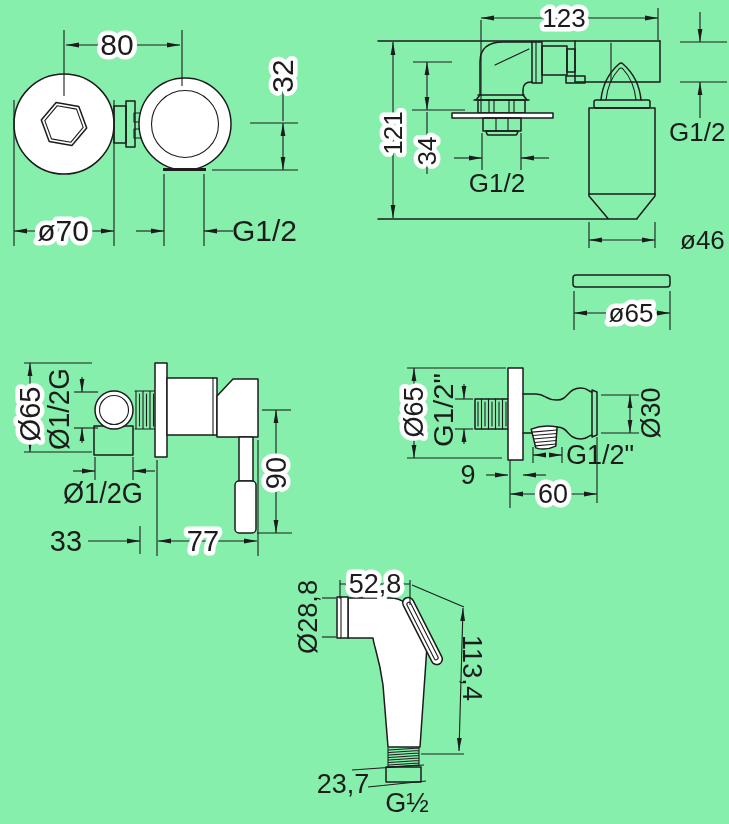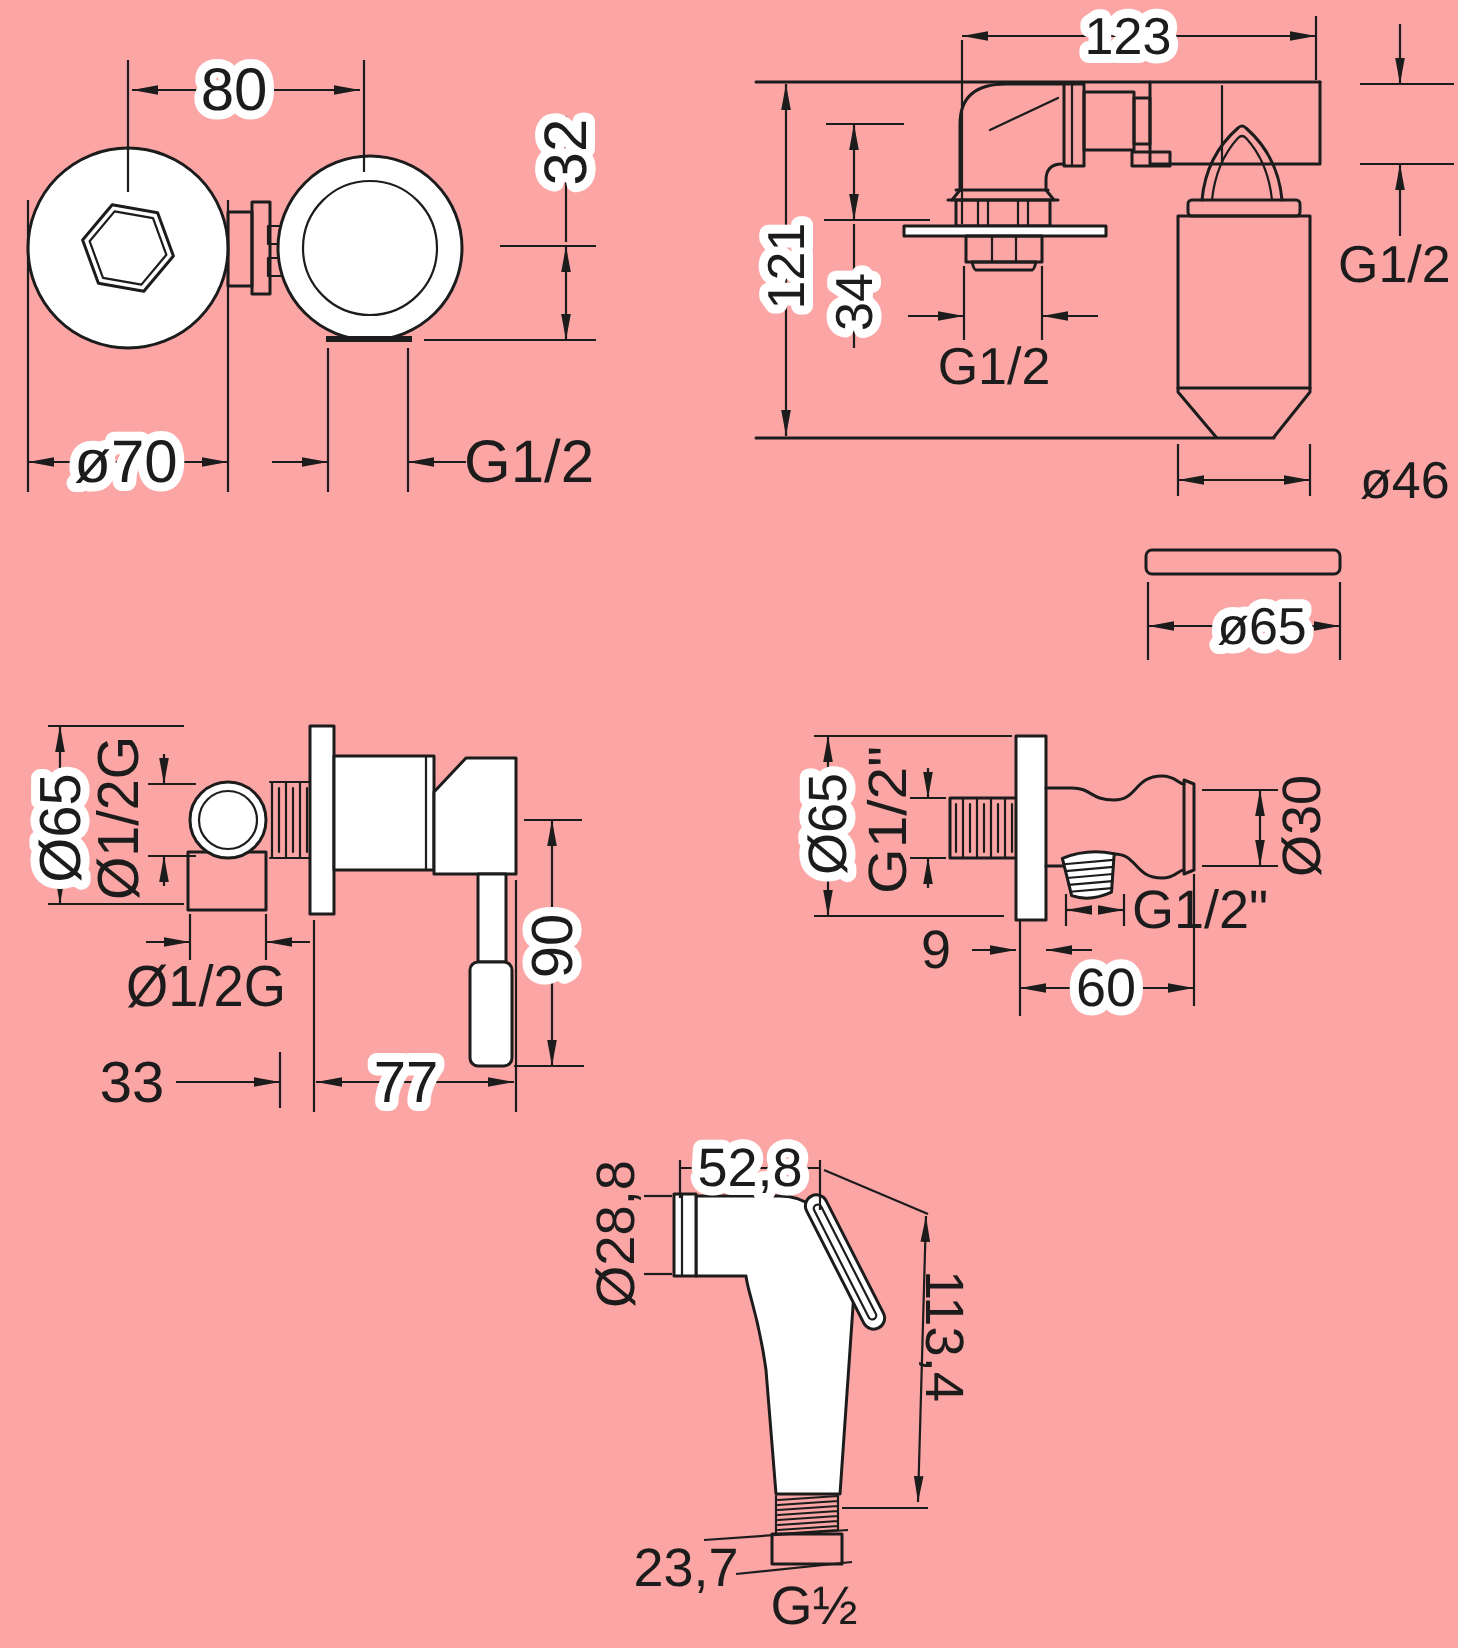--- a/index.html
+++ b/index.html
@@ -1,16 +1,16 @@
 <!DOCTYPE html>
 <html><head>
 <meta charset="utf-8">
 <style>
   html,body{margin:0;padding:0;background:#ffffff;}
-  .canvas{position:relative;width:729px;height:824px;background:#fca5a5;overflow:hidden;}
+  .canvas{position:relative;width:729px;height:824px;background:#86efac;overflow:hidden;}
   svg{display:block;}
   .o{fill:none;stroke:#1c1c1c;stroke-width:1.5;stroke-linejoin:round;stroke-linecap:round;}
   .o2{fill:none;stroke:#1c1c1c;stroke-width:1.1;stroke-linejoin:round;stroke-linecap:round;}
   .wf{fill:#ffffff;stroke:#1c1c1c;stroke-width:1.5;stroke-linejoin:round;}
   .d{fill:none;stroke:#1c1c1c;stroke-width:1.1;stroke-linecap:butt;}
   .thick{fill:none;stroke:#1c1c1c;stroke-width:3;}
   text{fill:#1c1c1c;font-family:"Liberation Sans",sans-serif;stroke:none;}
   .t30{font-size:30px;} .t29{font-size:29px;} .t27{font-size:27px;} .t26{font-size:26px;}
   .halo{paint-order:stroke;stroke:#ffffff;stroke-width:9px;stroke-linejoin:round;}
   .ah{fill:#1c1c1c;stroke:none;}

